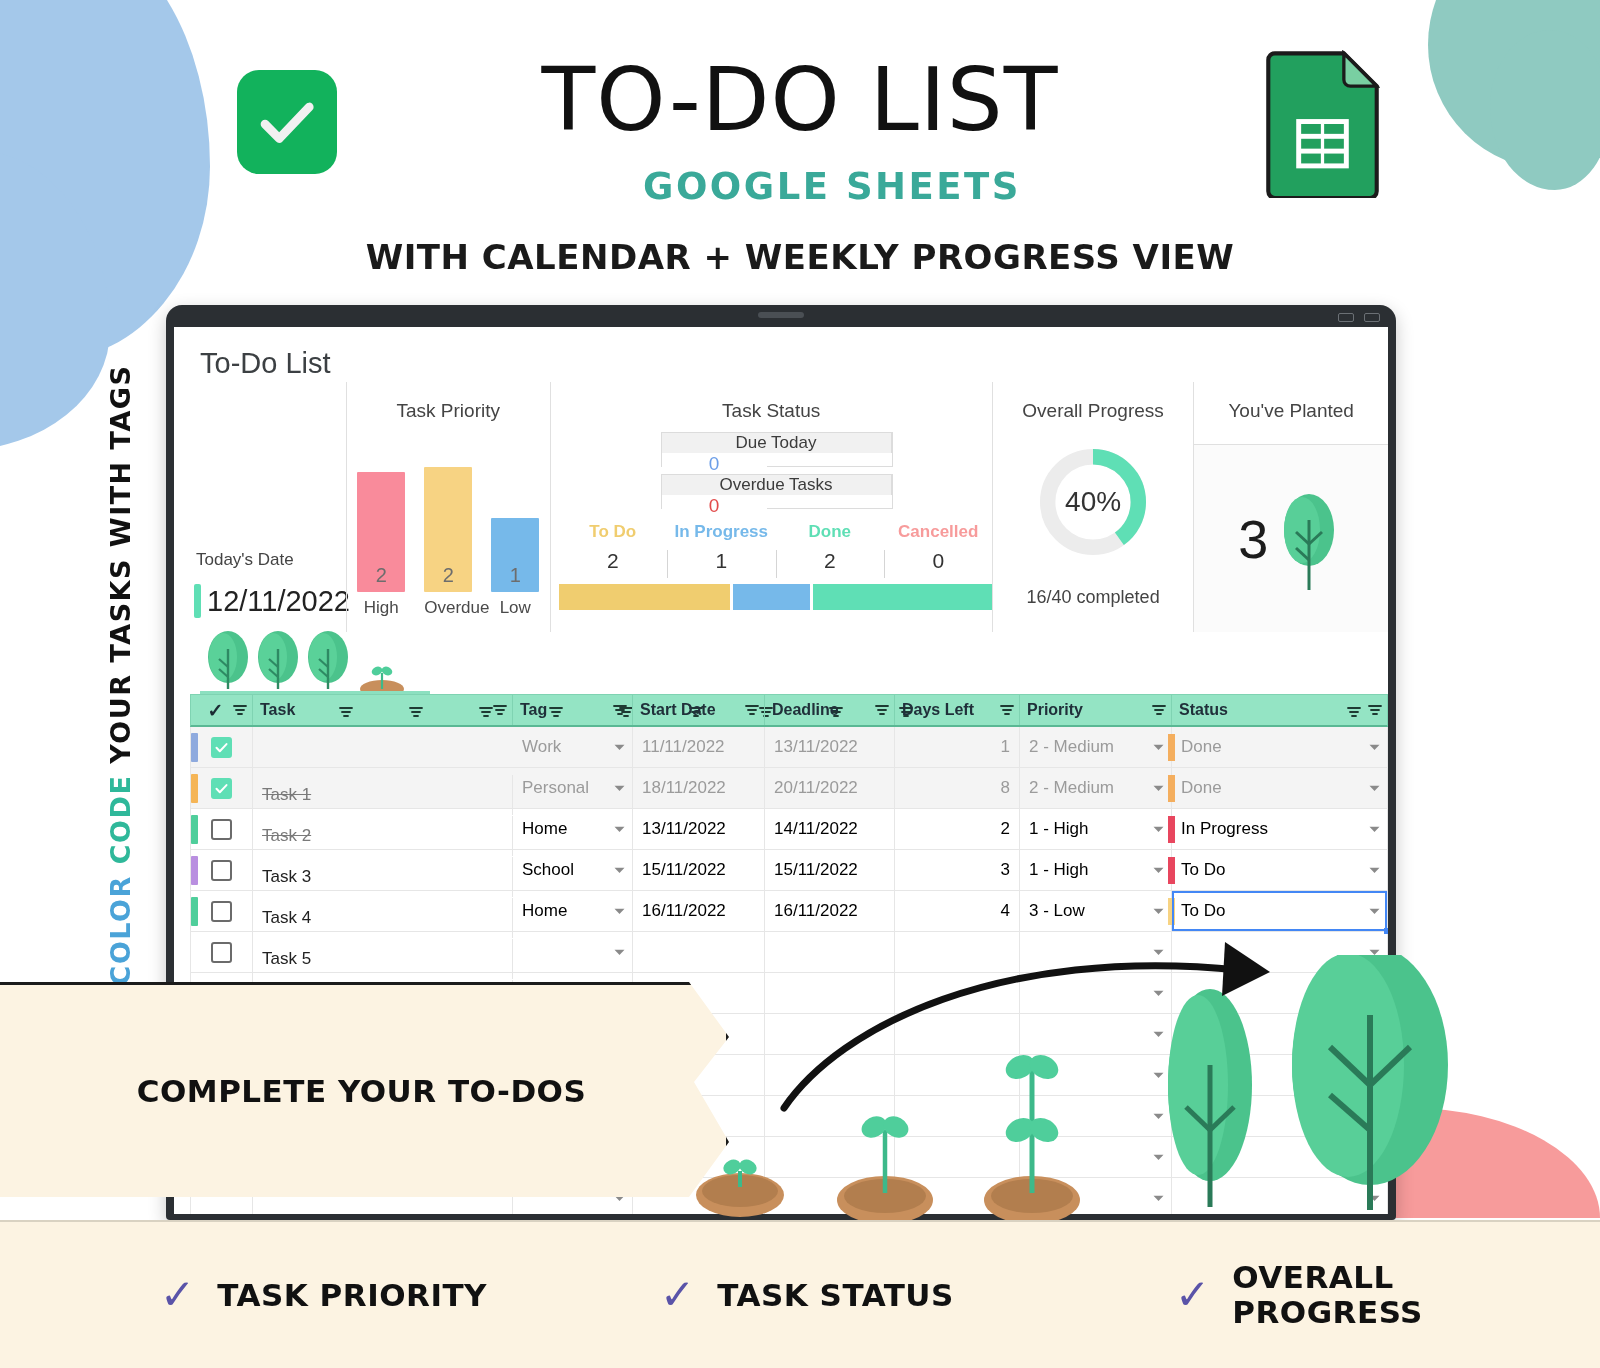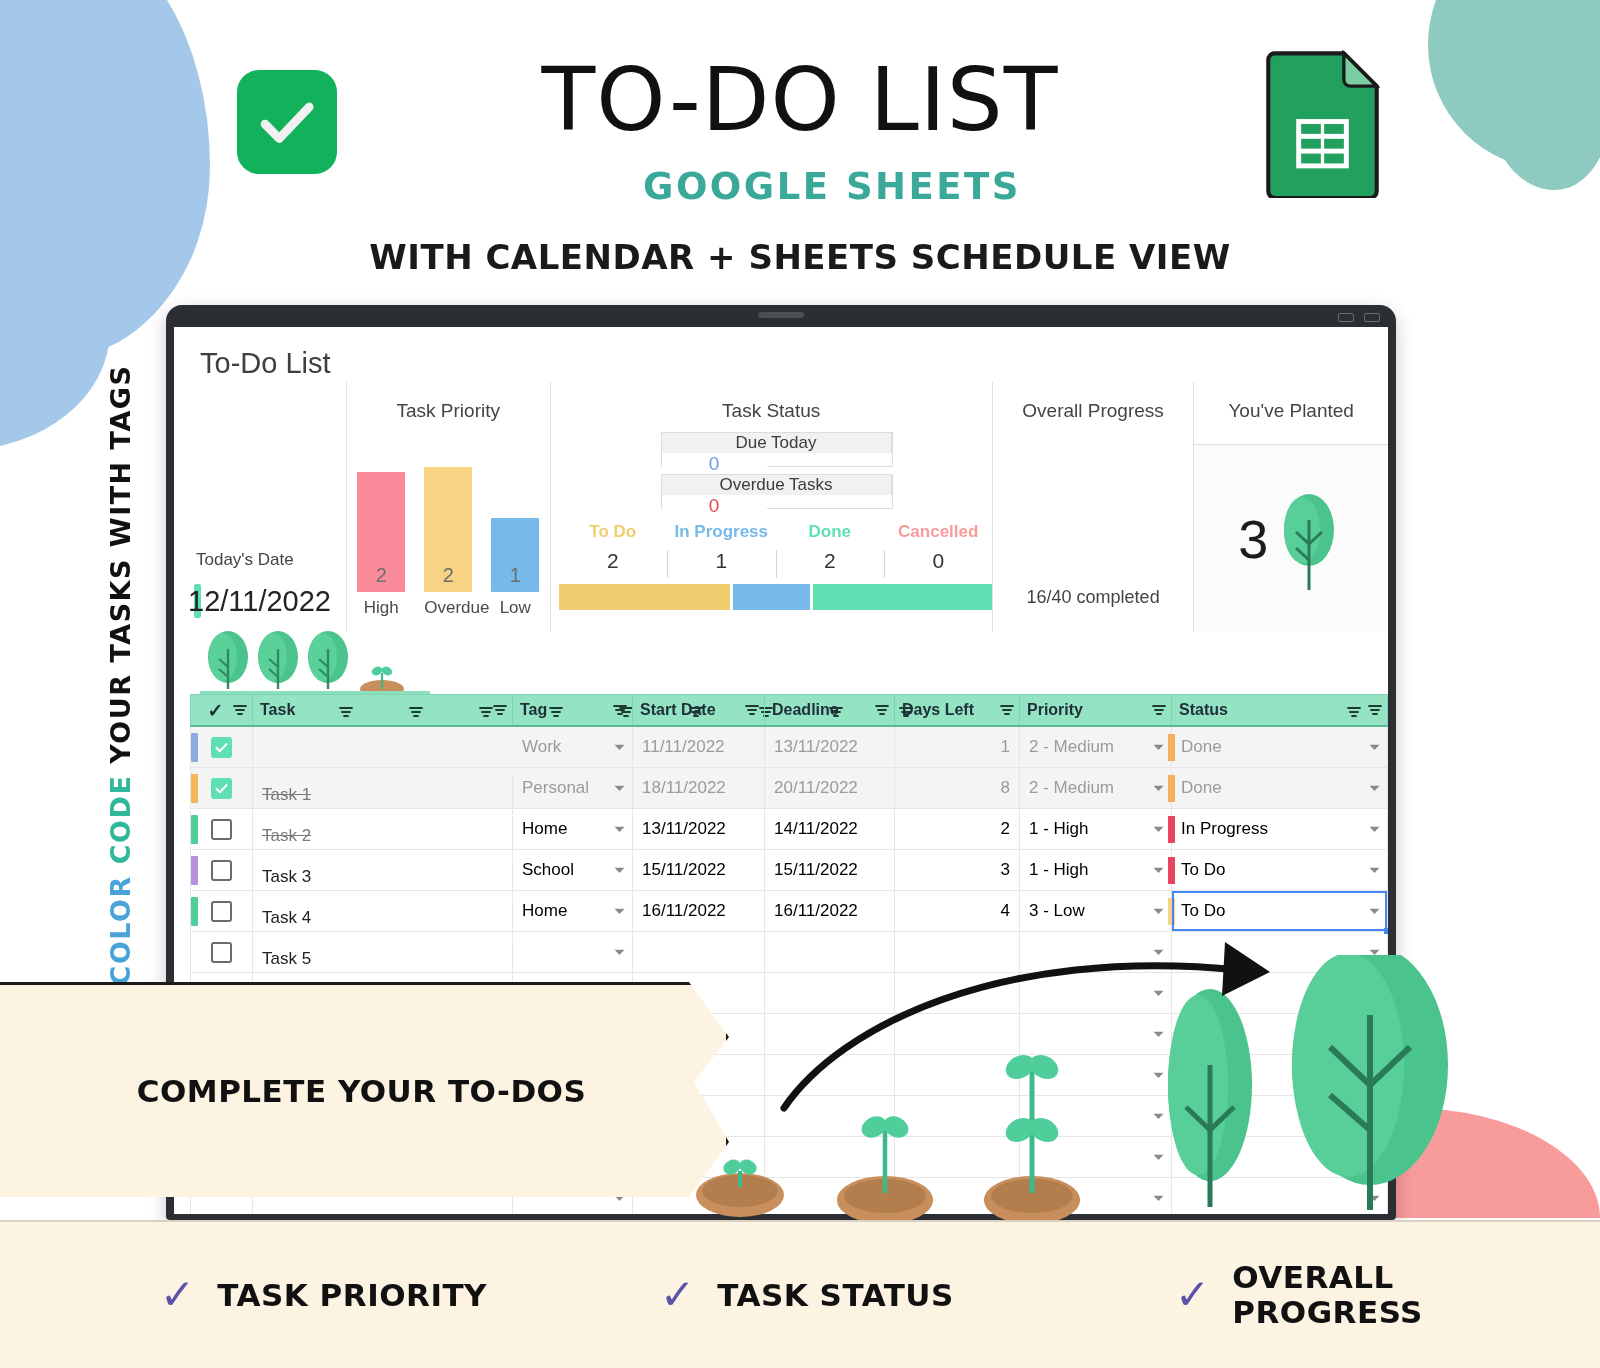--- a/index.html
+++ b/index.html
@@ -117,21 +117,21 @@
   .panel { position: relative; height: 250px; }
   .panel + .panel { border-left: 1px solid #e0e0e0; }
   .panel-title {
     position: absolute; left: 0; width: 100%; text-align: center;
     font-size: 19px; color: #444; top: 18px;
   }
 
   .p-date { width: 175px; }
   .todays-date-label { position: absolute; left: 22px; bottom: 62px; font-size: 17px; color: #444; }
   .todays-date-val {
-    position: absolute; left: 14px; bottom: 14px; font-size: 29px; color: #222;
+    position: absolute; left: 33px; bottom: 14px; font-size: 29px; color: #222;
   }
   .date-bar {
     position: absolute; left: 20px; bottom: 14px; width: 7px; height: 34px;
     background: #5fdfb5; border-radius: 2px;
   }
 
   .p-priority { width: 207px; }
   .bars { position: absolute; left: 0; bottom: 40px; width: 100%; height: 150px;
           display: flex; align-items: flex-end; justify-content: center; gap: 19px; }
   .bar-wrap { width: 48px; display: flex; flex-direction: column; align-items: center; }
@@ -299,21 +299,21 @@
       <rect x="22" y="45" width="12" height="6" fill="#22a05e"></rect>
       <rect x="36" y="45" width="12" height="6" fill="#22a05e"></rect>
       <rect x="22" y="54" width="12" height="6" fill="#22a05e"></rect>
       <rect x="36" y="54" width="12" height="6" fill="#22a05e"></rect>
       <rect x="22" y="63" width="12" height="6" fill="#22a05e"></rect>
       <rect x="36" y="63" width="12" height="6" fill="#22a05e"></rect>
     </svg>
 
     <div class="title-main">TO-DO LIST</div>
     <div class="title-sub">GOOGLE SHEETS</div>
-    <div class="title-tag">WITH CALENDAR + SHEETS SCHEDULE VIEW</div>
+    <div class="title-tag">WITH CALENDAR + WEEKLY PROGRESS VIEW</div>
   </div>
 
   <div class="vertical-label">
     <span class="vl-accent">COLOR</span>&nbsp;<span class="vl-accent2">CODE</span>&nbsp;<span class="vl-rest">YOUR TASKS WITH TAGS</span>
   </div>
 
   <div class="laptop">
     <div class="laptop-bezel">
       <div class="laptop-cam"></div>
       <div class="win-dots">
@@ -395,20 +395,27 @@
 
           <div class="status-stack" id="statusStack">
               <div style="width: 40%; background: rgb(240, 205, 111); height: 100%;"></div>
               <div style="width: 18%; background: rgb(118, 185, 234); height: 100%; margin-left: 3px;"></div>
               <div style="width: 42%; background: rgb(95, 223, 181); height: 100%; margin-left: 3px;"></div>
             </div>
         </div>
 
         <div class="panel p-progress">
           <div class="panel-title">Overall Progress</div>
+          <div class="donut-wrap">
+            <svg viewBox="0 0 40 40" width="114" height="114">
+              <circle cx="20" cy="20" r="15.9" fill="none" stroke="#ececec" stroke-width="5.4"></circle>
+              <circle id="donutArc" cx="20" cy="20" r="15.9" fill="none" stroke="#5fdfb5" stroke-width="5.4" stroke-dasharray="40 60" transform="rotate(-90 20 20)"></circle>
+            </svg>
+            <div class="donut-center">40%</div>
+          </div>
           <div class="prog-sub">16/40 completed</div>
         </div>
 
         <div class="panel p-planted">
           <div class="panel-title">You've Planted</div>
           <div class="planted-box">
             <div class="planted-num">3</div>
             <svg width="70" height="105" viewBox="0 0 70 105">
               <ellipse cx="35" cy="44" rx="25" ry="36" fill="#4bc38c"></ellipse>
               <ellipse cx="28" cy="44" rx="18" ry="33" fill="#58cf98"></ellipse>

